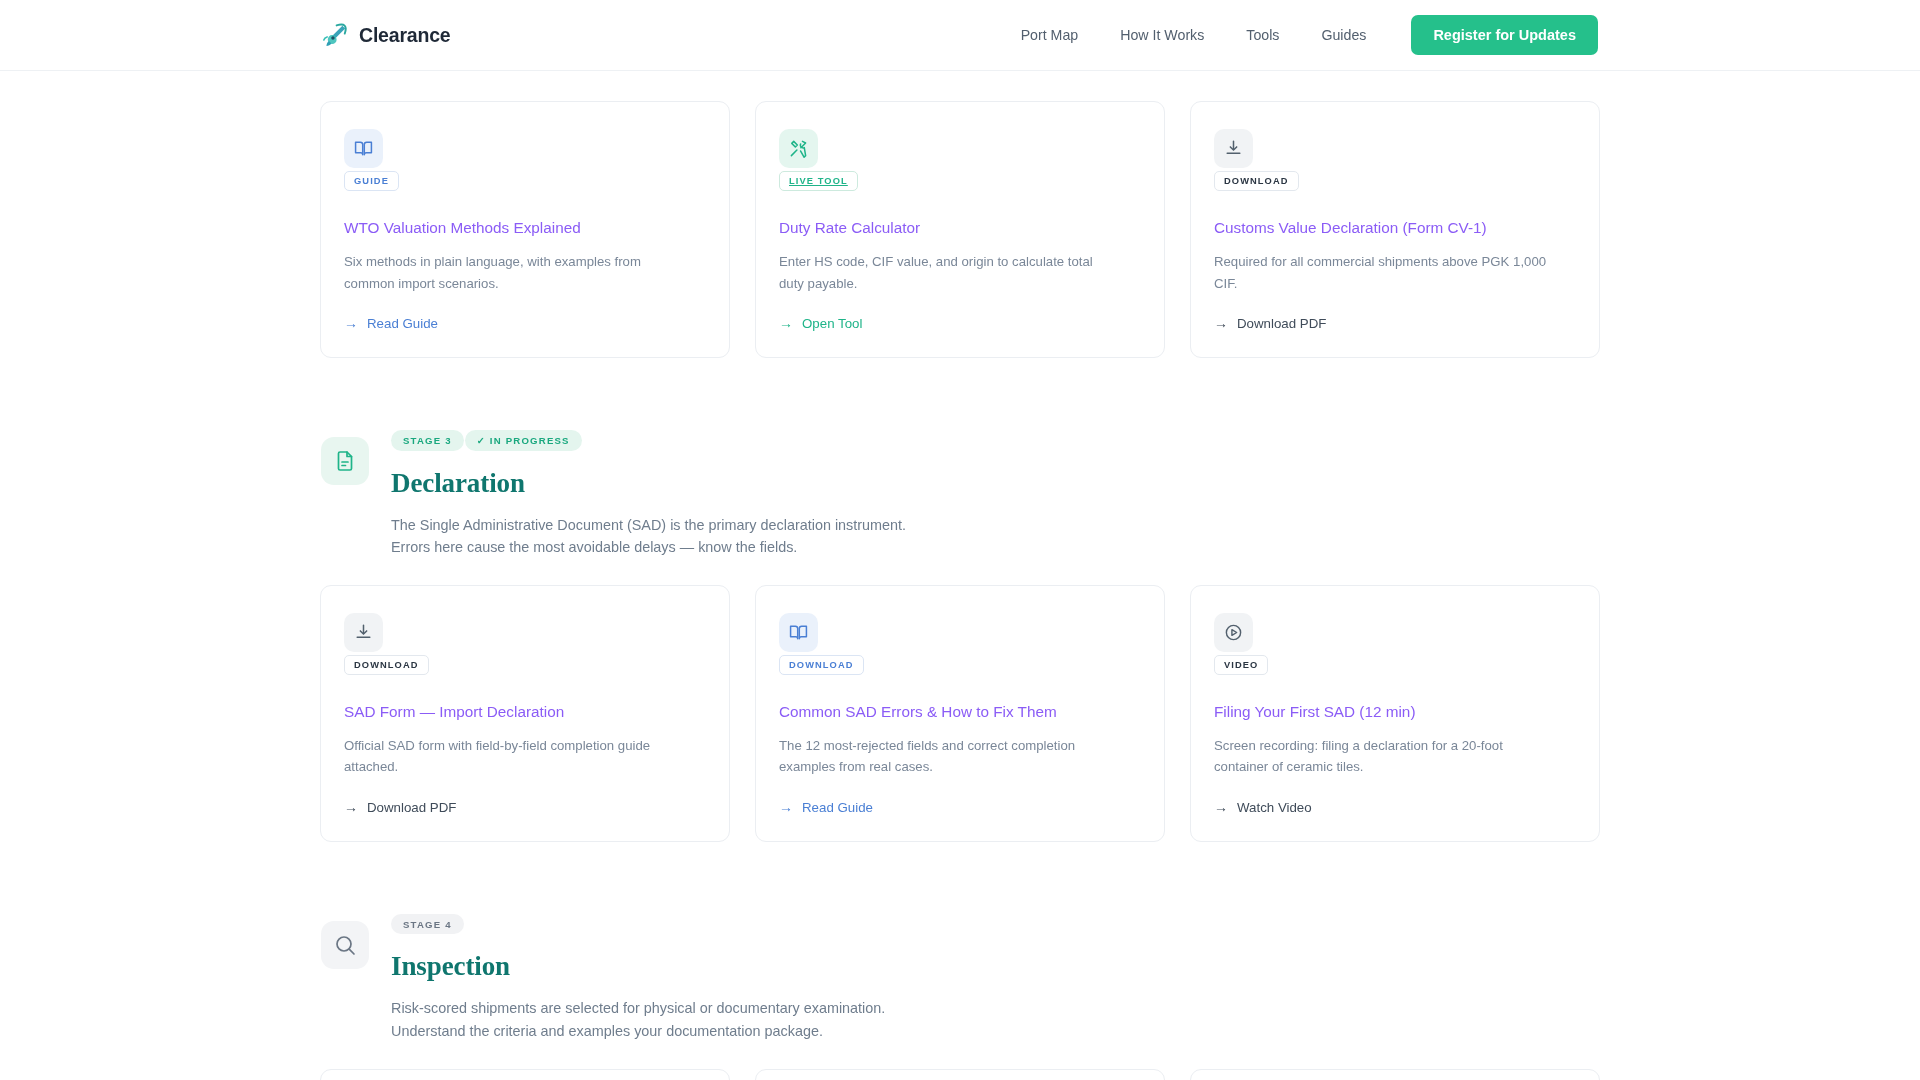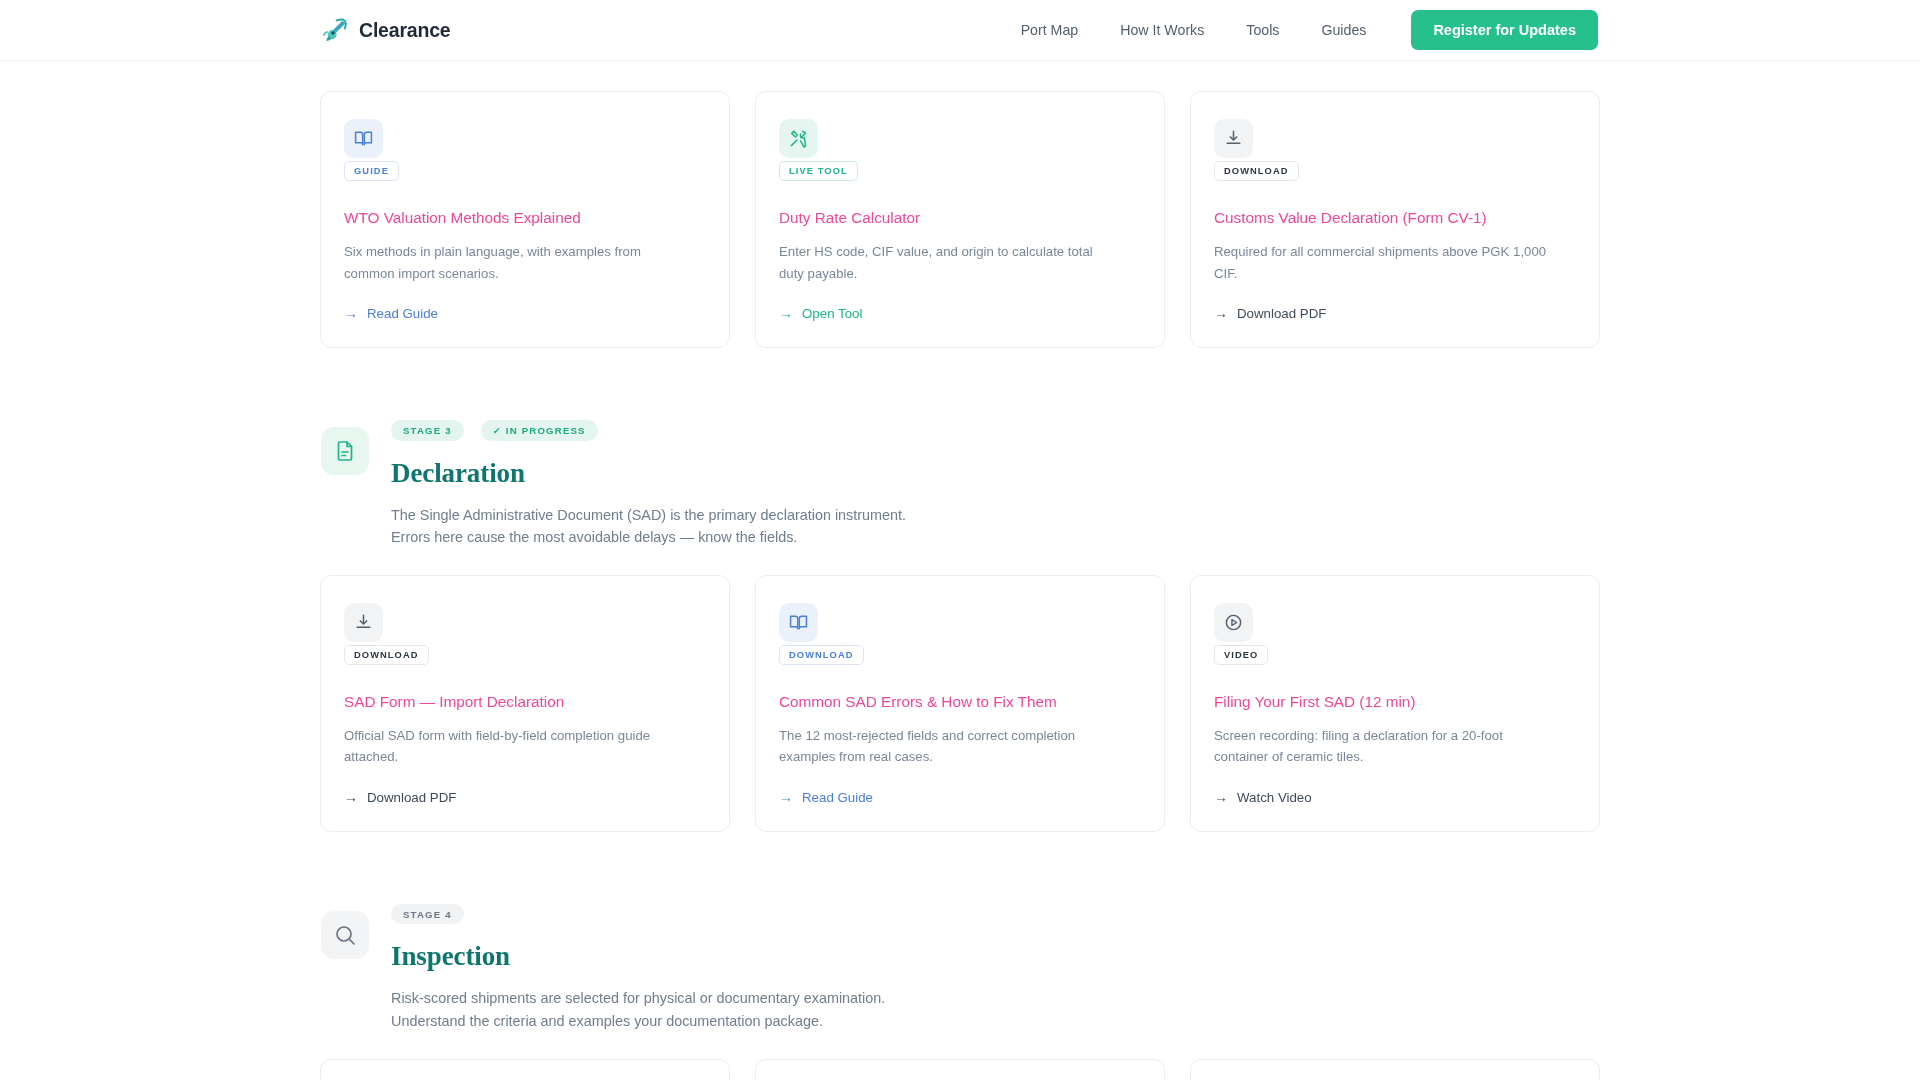--- a/index.html
+++ b/index.html
@@ -6,21 +6,21 @@
   html, body {
     width: 1920px; height: 1080px;
     background: #ffffff;
     font-family: "Liberation Sans", sans-serif;
     overflow: hidden;
   }
   body { color: #334155; }
 
   
   .header {
-    height: 61px;
+    height: 71px;
     width: 100%;
     background: #ffffff;
     border-bottom: 1px solid #eef1f4;
     display: flex;
     align-items: center;
     position: relative;
   }
   .header-inner {
     width: 1280px;
     margin: 0 auto;
@@ -106,27 +106,27 @@
     border-radius: 5px;
     padding: 5px 9px 4px 9px;
     font-size: 9.3px;
     font-weight: bold;
     letter-spacing: 1.1px;
     line-height: 1;
     white-space: nowrap;
     margin-top: 3px;
   }
   .badge.blue  { color: #4a7fd4; border-color: #dbe5f4; }
-  .badge.green { color: #1fb489; border-color: #cdeade; }
+  .badge.green { color: #1fb489; border-color: #cdeade; text-decoration: underline; }
   .badge.slate { color: #2b3643; border-color: #e3e8ee; }
 
   .card-title {
     margin-top: 27px;
     font-size: 15.3px;
-    color: #ec4899;
+    color: #8b5cf6;
     font-weight: normal;
     line-height: 1.3;
   }
   .card-desc {
     margin-top: 13px;
     font-size: 13.2px;
     color: #7a8798;
     line-height: 1.62;
     max-width: 335px;
   }
@@ -157,21 +157,21 @@
     border-radius: 13px;
     display: flex; align-items: center; justify-content: center;
     flex: none;
     margin-top: 7px;
   }
   .stage-icon.green { background: #e8f6f0; color: #1fb489; }
   .stage-icon.slate { background: #f3f4f6; color: #6b7684; }
   .stage-icon svg { width: 24px; height: 24px; display: block; }
 
   .stage-body { padding-top: 0; }
-  .stage-badges { display: flex; gap: 17px; align-items: center; }
+  .stage-badges { display: flex; gap: 1px; align-items: center; }
   .pill {
     border-radius: 20px;
     padding: 6px 12px 5px 12px;
     font-size: 9.6px;
     font-weight: bold;
     letter-spacing: 1.2px;
     line-height: 1;
   }
   .pill.green { background: #e4f5ee; color: #1aa87f; }
   .pill.slate { background: #f1f2f4; color: #6b7684; }

